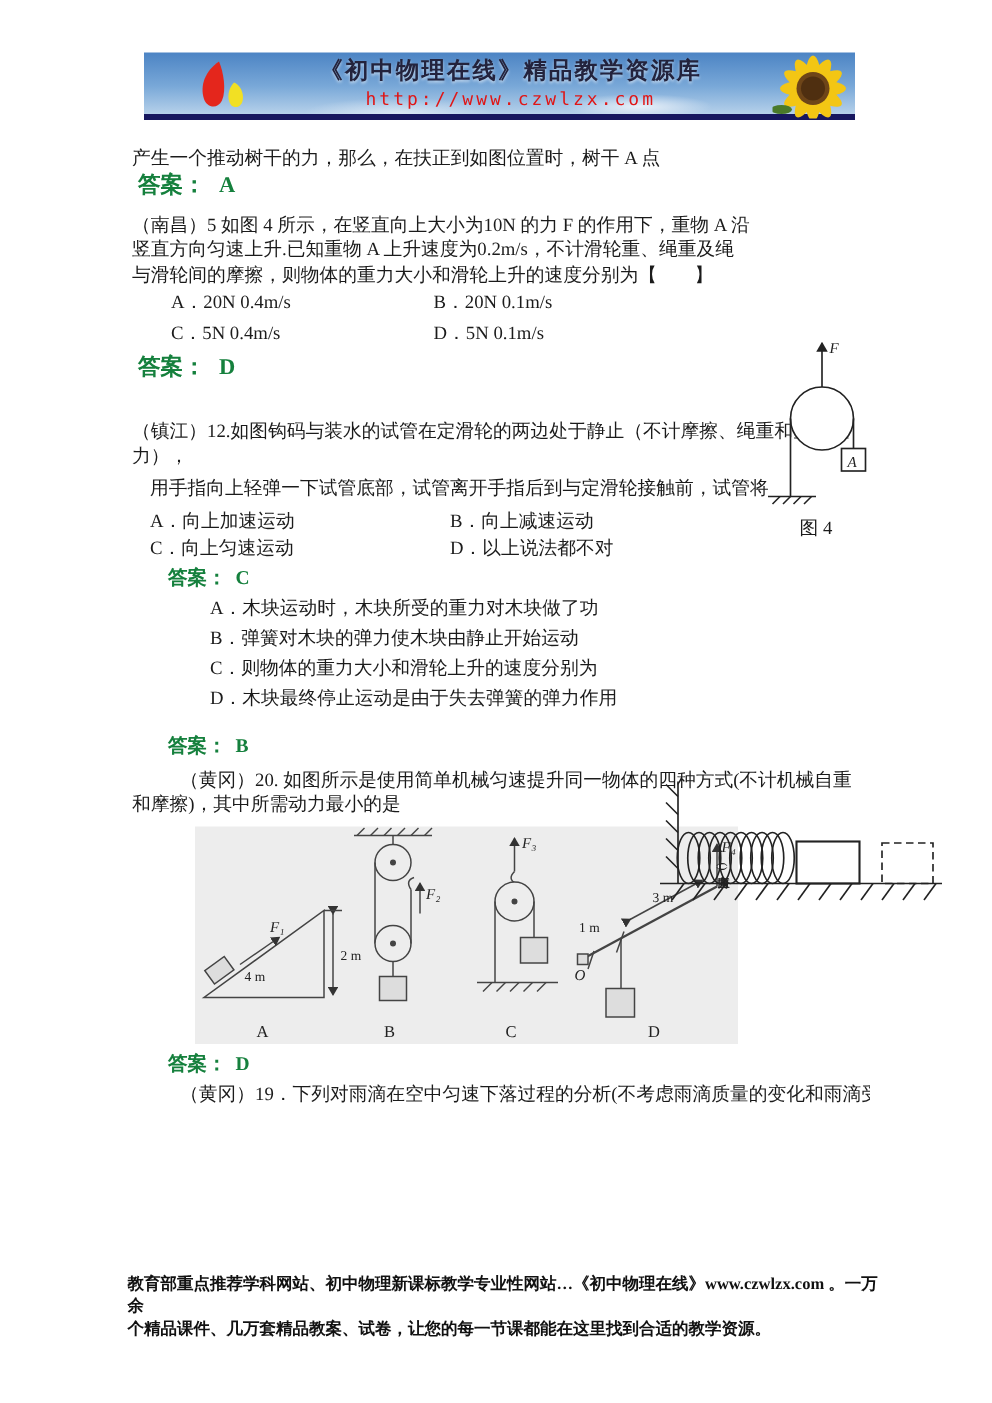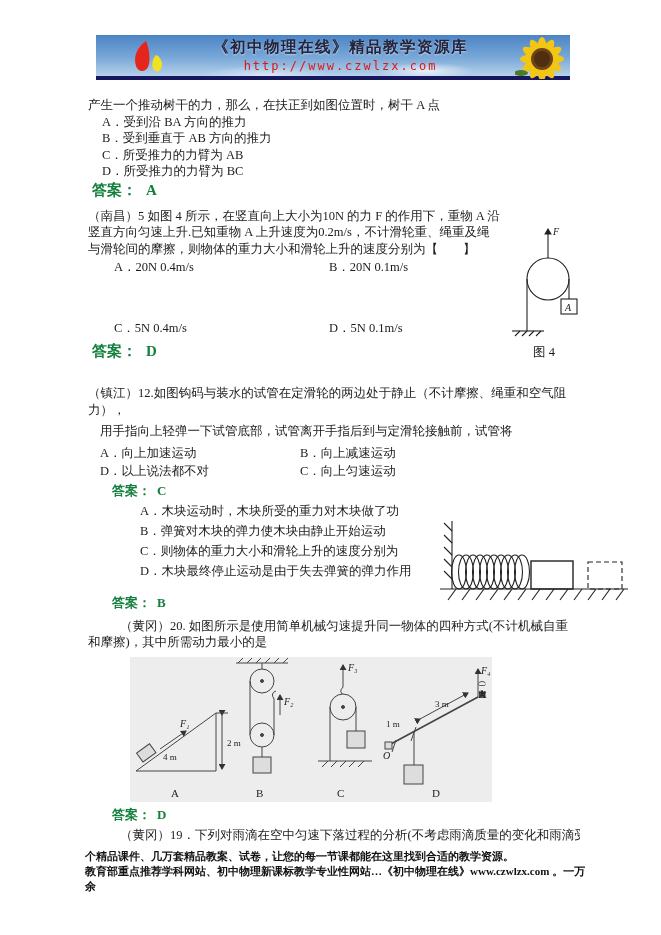--- a/index.html
+++ b/index.html
@@ -29,21 +29,21 @@
   .opts { padding-left:14px; }
   .ans { color:#15803d; font-weight:bold; }
   .ans-big { font-size:15px; line-height:20px; margin-left:4px; }
   .ans-big .ans-letter { margin-left:9px; font-family:"Liberation Serif",serif; }
   .ans-sm { font-size:13px; line-height:16px; margin-left:24px; }
   .ans-sm .ans-letter { margin-left:6px; }
 
   .q5-block { margin-top:8px; }
   .q5-stem { width:412px; }
   .q5-opts { margin-top:0; padding-left:26px; display:grid;
-             grid-template-columns:175px 1fr; line-height:21px; width:400px;gap:40px; }
+             grid-template-columns:175px 1fr; line-height:21px; width:400px; }
   .ans-d { margin-top:2px; }
 
   .fig4 { position:absolute; left:420px; top:122px; width:72px; text-align:center; }
   .fig4-caption { font-size:12.5px; line-height:14px; margin-top:3px; }
 
   .q12-p1 { margin-top:24px; }
   .q12-p2 { margin-top:5px; padding-left:12px; }
   .q12-opts { margin-top:4px; padding-left:12px; display:grid;
               grid-template-columns:200px 1fr; line-height:18px; }
   .ans-c { margin-top:3px; }
@@ -94,47 +94,41 @@
         <circle r="11" fill="#6e4518"></circle>
         <circle r="8" fill="#4f2f10"></circle>
       </g>
       <ellipse cx="6" cy="38" rx="7" ry="3" fill="#4a7a2a"></ellipse>
     </svg>
   </div>
 
   <div class="content">
 
     <div>产生一个推动树干的力，那么，在扶正到如图位置时，树干 A 点</div>
-    <div class="opts">
-      <div>A．受到沿 BA 方向的推力</div>
-      <div>B．受到垂直于 AB 方向的推力</div>
-      <div>C．所受推力的力臂为 AB</div>
-      <div>D．所受推力的力臂为 BC</div>
-    </div>
     <div class="ans ans-big"><span>答案：</span><span class="ans-letter">A</span></div>
 
     <div class="q5-block">
       <div class="q5-stem">（南昌）5 如图 4 所示，在竖直向上大小为10N 的力 F 的作用下，重物 A 沿竖直方向匀速上升.已知重物 A 上升速度为0.2m/s，不计滑轮重、绳重及绳与滑轮间的摩擦，则物体的重力大小和滑轮上升的速度分别为【　　】</div>
       <div class="q5-opts">
         <div>A．20N 0.4m/s</div>
         <div>B．20N 0.1m/s</div>
         <div>C．5N 0.4m/s</div>
         <div>D．5N 0.1m/s</div>
       </div>
       <div class="ans ans-big ans-d"><span>答案：</span><span class="ans-letter">D</span></div>
     </div>
 
     <div>
       <div class="q12-p1">（镇江）12.如图钩码与装水的试管在定滑轮的两边处于静止（不计摩擦、绳重和空气阻力），</div>
       <div class="q12-p2">用手指向上轻弹一下试管底部，试管离开手指后到与定滑轮接触前，试管将</div>
       <div class="q12-opts">
         <div>A．向上加速运动</div>
         <div>B．向上减速运动</div>
+        <div>C．向上匀速运动</div>
         <div>D．以上说法都不对</div>
-        <div>C．向上匀速运动</div>
       </div>
       <div class="ans ans-sm ans-c"><span>答案：</span><span class="ans-letter">C</span></div>
     </div>
 
     <div>
       <div class="q11-opts">
         <div>A．木块运动时，木块所受的重力对木块做了功</div>
         <div>B．弹簧对木块的弹力使木块由静止开始运动</div>
         <div>C．则物体的重力大小和滑轮上升的速度分别为</div>
         <div>D．木块最终停止运动是由于失去弹簧的弹力作用</div>
@@ -292,17 +286,17 @@
           <line x1="136" y1="85" x2="144" y2="74"></line>
           <line x1="150" y1="85" x2="158" y2="74"></line>
           <line x1="164" y1="85" x2="172" y2="74"></line>
           <line x1="178" y1="85" x2="186" y2="74"></line>
       </g>
     </svg>
 
   </div>
 
   <div class="footer">
+    <div>教育部重点推荐学科网站、初中物理新课标教学专业性网站…《初中物理在线》www.czwlzx.com 。一万余</div>
     <div>个精品课件、几万套精品教案、试卷，让您的每一节课都能在这里找到合适的教学资源。</div>
-    <div>教育部重点推荐学科网站、初中物理新课标教学专业性网站…《初中物理在线》www.czwlzx.com 。一万余</div>
   </div>
 
 </div>
 
 </body></html>

